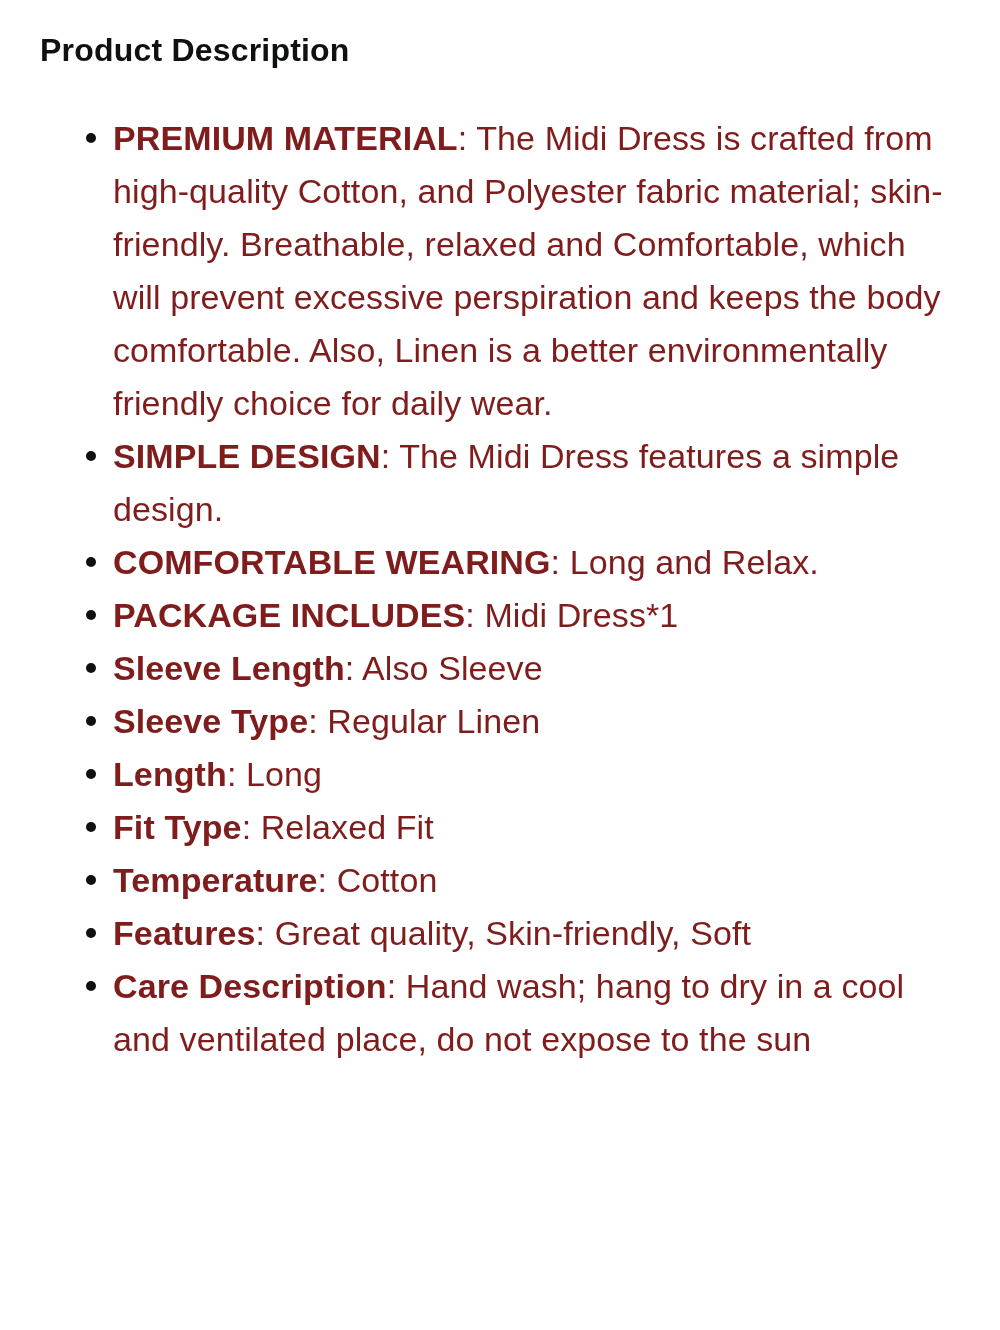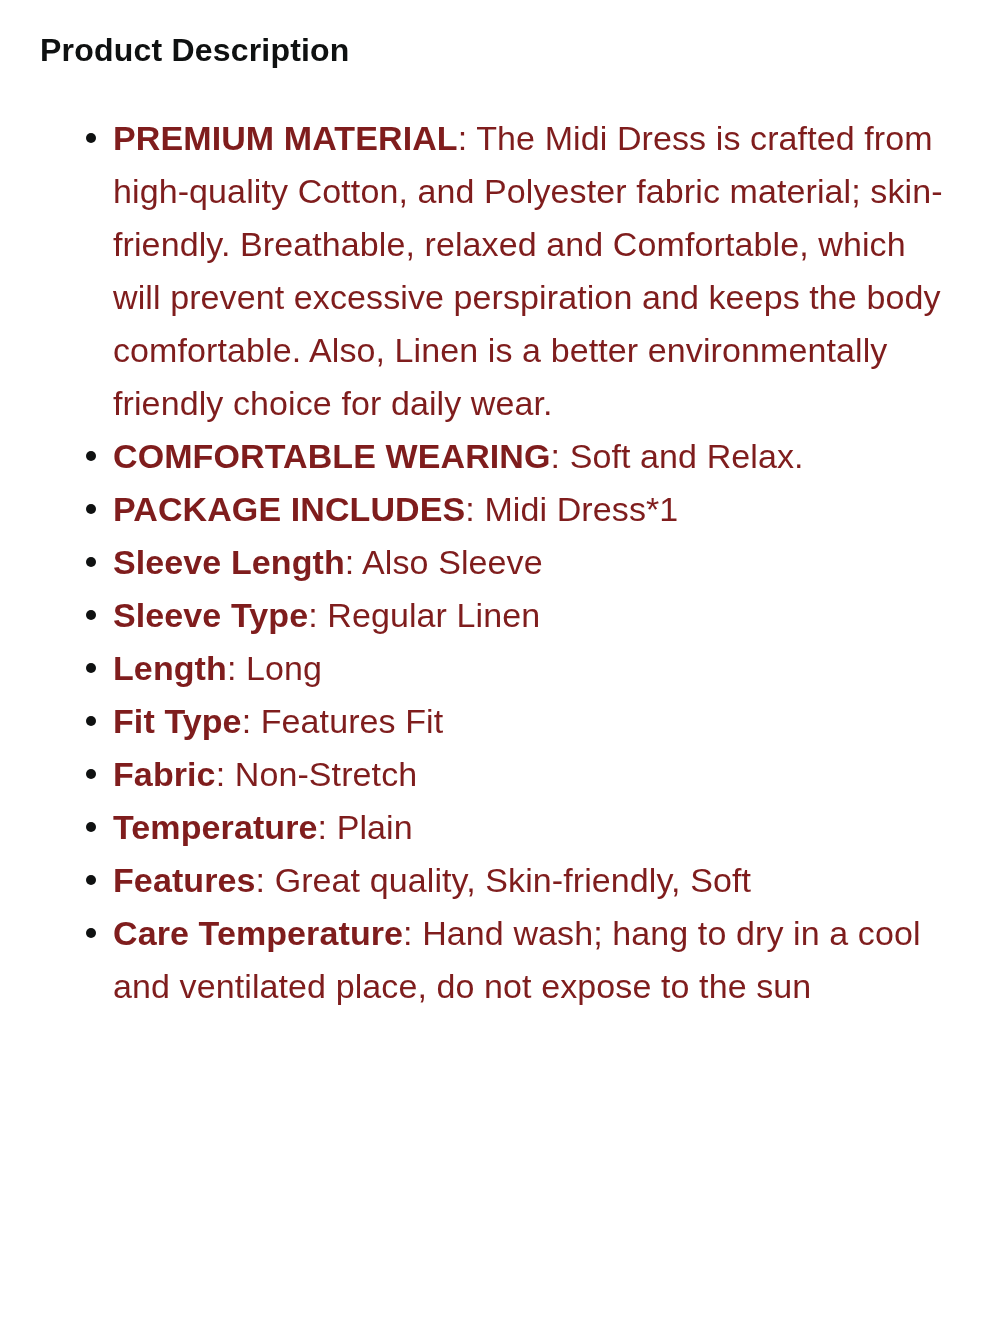--- a/index.html
+++ b/index.html
@@ -56,24 +56,24 @@
   }
 </style>
 </head>
 <body>
 
 <div class="section">
   <h2 class="section-title">Product Description</h2>
 
   <ul class="bullet-list">
     <li><span class="bullet-label">PREMIUM MATERIAL</span><span>: </span><span>The Midi Dress is crafted from high-quality Cotton, and Polyester fabric material; skin-friendly. Breathable, relaxed and Comfortable, which will prevent excessive perspiration and keeps the body comfortable. Also, Linen is a better environmentally friendly choice for daily wear.</span></li>
-    <li><span class="bullet-label">COMFORTABLE WEARING</span><span>: </span><span>Soft and Relax.</span></li>
+    <li><span class="bullet-label">SIMPLE DESIGN</span><span>: </span><span>The Midi Dress features a simple design.</span></li>
+    <li><span class="bullet-label">COMFORTABLE WEARING</span><span>: </span><span>Long and Relax.</span></li>
     <li><span class="bullet-label">PACKAGE INCLUDES</span><span>: </span><span>Midi Dress*1</span></li>
     <li><span class="bullet-label">Sleeve Length</span><span>: </span><span>Also Sleeve</span></li>
     <li><span class="bullet-label">Sleeve Type</span><span>: </span><span>Regular Linen</span></li>
     <li><span class="bullet-label">Length</span><span>: </span><span>Long</span></li>
-    <li><span class="bullet-label">Fit Type</span><span>: </span><span>Features Fit</span></li>
-    <li><span class="bullet-label">Fabric</span><span>: </span><span>Non-Stretch</span></li>
-    <li><span class="bullet-label">Temperature</span><span>: </span><span>Plain</span></li>
+    <li><span class="bullet-label">Fit Type</span><span>: </span><span>Relaxed Fit</span></li>
+    <li><span class="bullet-label">Temperature</span><span>: </span><span>Cotton</span></li>
     <li><span class="bullet-label">Features</span><span>: </span><span>Great quality, Skin-friendly, Soft</span></li>
-    <li><span class="bullet-label">Care Temperature</span><span>: </span><span>Hand wash; hang to dry in a cool and ventilated place, do not expose to the sun</span></li>
+    <li><span class="bullet-label">Care Description</span><span>: </span><span>Hand wash; hang to dry in a cool and ventilated place, do not expose to the sun</span></li>
   </ul>
 </div>
 
 </body></html>

